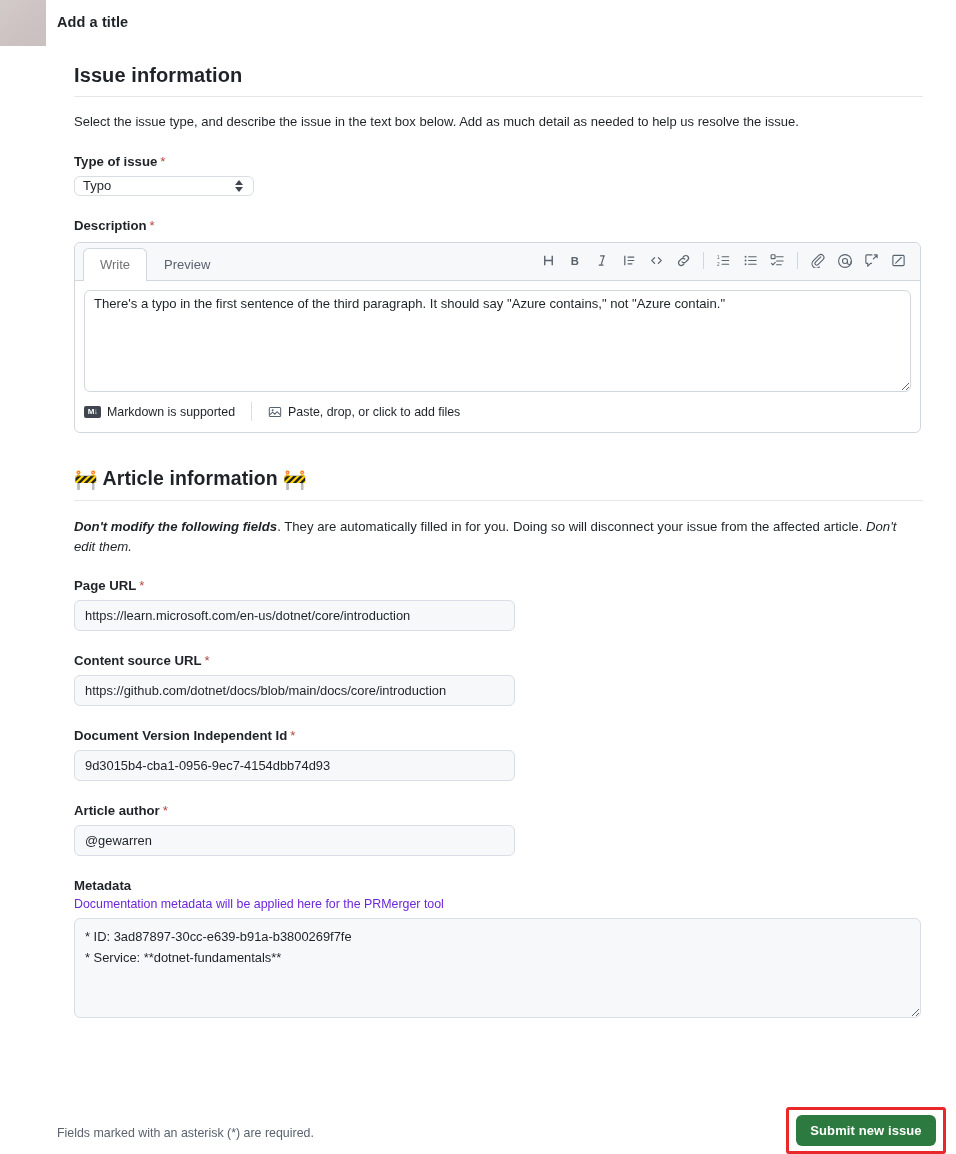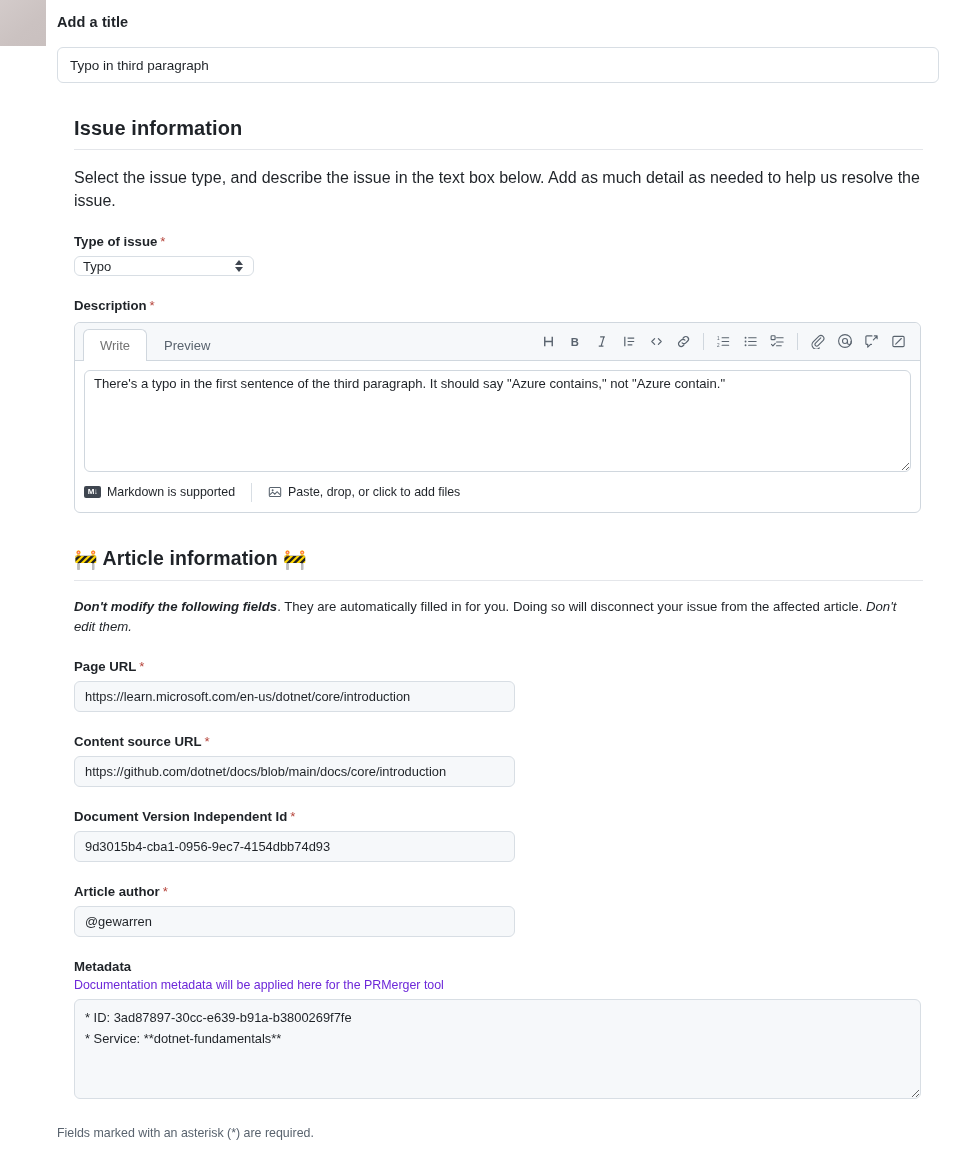--- a/index.html
+++ b/index.html
@@ -41,21 +41,21 @@
     margin: 34px 0 0 17px; padding-bottom: 9px;
     width: 849px; border-bottom: 1px solid #e4e6ea;
     font-size: 20px; font-weight: 600; color: #1f2328;
     letter-spacing: .1px;
   }
   .section-h.emoji-h { font-size: 19.5px; }
   .section-h .emj { font-size: 19px; vertical-align: -1px; }
 
   .intro {
     margin: 16px 0 0 17px; width: 860px;
-    font-size: 16px; color: #1f2328; line-height: 1.45;
+    font-size: 13px; color: #1f2328; line-height: 1.45;
   }
   .intro.italic-note { margin-top: 16px; font-size: 13.2px; line-height: 1.5; width: 845px;}
   .intro.italic-note i { font-style: italic; }
   .intro.italic-note b { font-style: italic; font-weight: 700; }
 
   
   .field { margin: 22px 0 0 17px; }
   .field-label {
     font-size: 13.2px; font-weight: 700; color: #1f2328; margin-bottom: 7px;
   }
@@ -173,21 +173,20 @@
 </head>
 <body>
 
 <div class="page">
 
   <div class="avatar"></div>
 
   <div class="form">
 
     <div class="title-label">Add a title</div>
-    <input class="title-input" type="text" value="Typo in third paragraph" style="">
 
     <div class="section-h">Issue information</div>
     <div class="intro">Select the issue type, and describe the issue in the text box below. Add as much detail as needed to help us resolve the issue.</div>
 
     <div class="field">
       <div class="field-label">
         <span>Type of issue</span><span class="req">*</span>
       </div>
       <div class="select-wrap">
         <select class="type-select">
@@ -363,14 +362,17 @@
       <div class="field-label">Metadata</div>
       <div class="field-sub">Documentation metadata will be applied here for the PRMerger tool</div>
       <textarea class="meta-area" style="">* ID: 3ad87897-30cc-e639-b91a-b3800269f7fe
 * Service: **dotnet-fundamentals**</textarea>
     </div>
 
   </div>
 
   <div class="footer-note">Fields marked with an asterisk (*) are required.</div>
 
+  <div class="submit-wrap">
+    <button class="submit-btn">Submit new issue</button>
+  </div>
 
 </div>
 
 </body></html>

